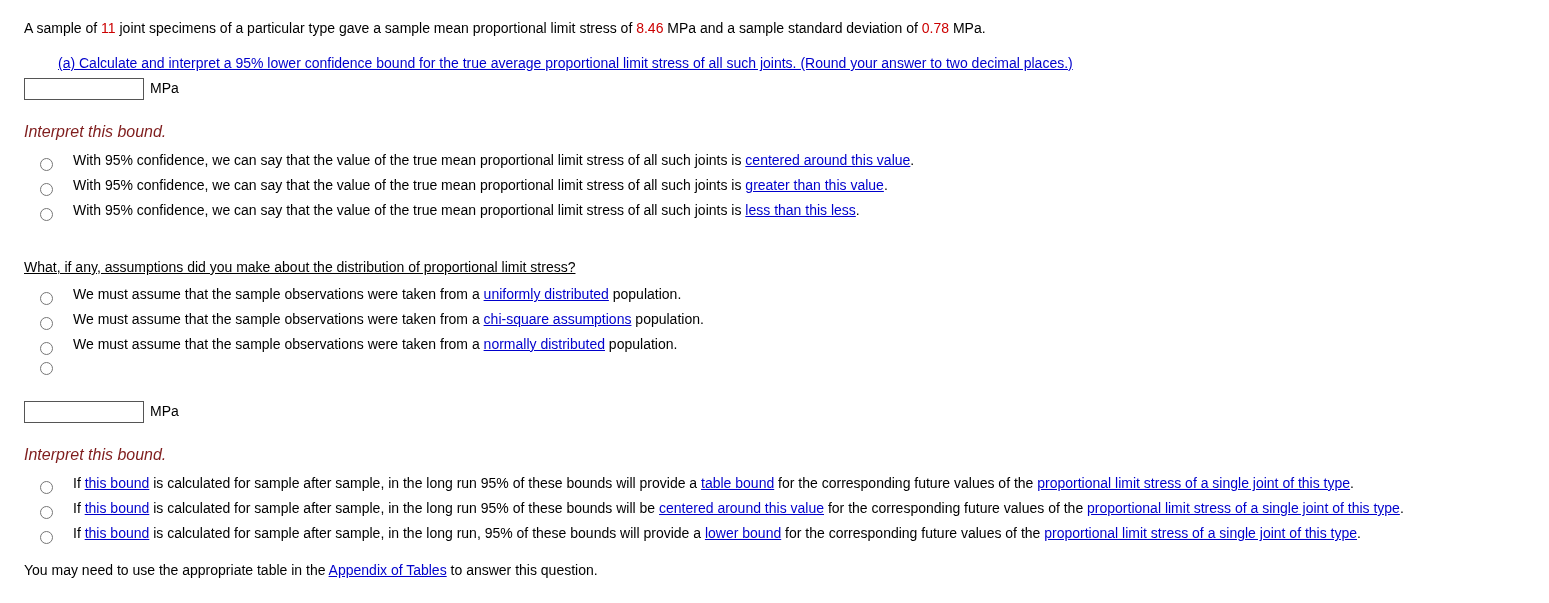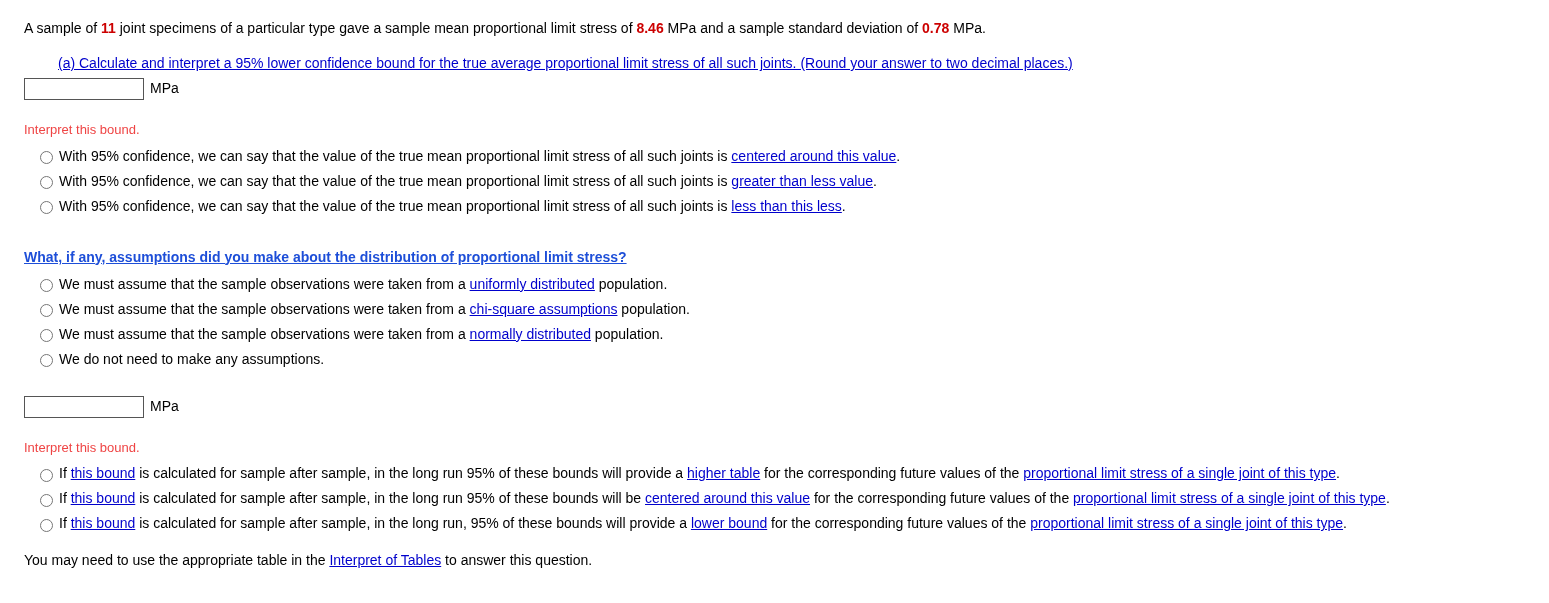--- a/index.html
+++ b/index.html
@@ -14,21 +14,21 @@
       background: #fff;
       padding: 18px 24px;
       line-height: 1.5;
     }
     .intro-text {
       margin-bottom: 14px;
       font-size: 14px;
     }
     .highlight-number {
       color: #cc0000;
-      font-weight: bold;
+      font-weight: normal;
     }
     .highlight-link {
       color: #0000cc;
       text-decoration: underline;
     }
     .section {
       margin-bottom: 16px;
     }
     .section-label {
       color: #0000cc;
@@ -47,52 +47,52 @@
       border: 1px solid #555;
       width: 120px;
       height: 22px;
       font-size: 14px;
       padding: 2px 4px;
     }
     .unit-label {
       font-size: 14px;
     }
     .interpret-heading {
-      color: #ef4444;
-      font-size: 13px;
+      color: #7f1d1d;
+      font-size: 16px;
       margin-bottom: 6px;
+      font-style: italic;
     }
     .radio-group {
       margin-left: 16px;
       margin-bottom: 8px;
     }
     .radio-item {
       display: flex;
-      align-items: center;
-      gap: 6px;
+      align-items: flex-end;
+      gap: 20px;
       margin-bottom: 4px;
     }
     .radio-item input[type="radio"] {
       margin-top: 3px;
       flex-shrink: 0;
     }
     .radio-item label {
       font-size: 14px;
       color: #000;
     }
     .radio-item label .highlight-link {
       color: #0000cc;
       text-decoration: underline;
     }
     .assumptions-heading {
-      color: #1d4ed8;
+      color: #000000;
       font-size: 14px;
       margin-bottom: 6px;
-      margin-top: 12px;
-      font-weight: bold;
+      margin-top: 18px;
     }
     .footer-text {
       margin-top: 16px;
       font-size: 14px;
     }
     .spacer {
       height: 10px;
     }
   </style>
 </head>
@@ -112,21 +112,21 @@
   <div class="spacer"></div>
 
   <p class="interpret-heading">Interpret this bound.</p>
   <div class="radio-group">
     <div class="radio-item">
       <input type="radio" name="part_a_interpret" style="">
       <label>With 95% confidence, we can say that the value of the true mean proportional limit stress of all such joints is <span class="highlight-link">centered around this value</span>.</label>
     </div>
     <div class="radio-item">
       <input type="radio" name="part_a_interpret" style="">
-      <label>With 95% confidence, we can say that the value of the true mean proportional limit stress of all such joints is <span class="highlight-link">greater than less value</span>.</label>
+      <label>With 95% confidence, we can say that the value of the true mean proportional limit stress of all such joints is <span class="highlight-link">greater than this value</span>.</label>
     </div>
     <div class="radio-item">
       <input type="radio" name="part_a_interpret" style="">
       <label>With 95% confidence, we can say that the value of the true mean proportional limit stress of all such joints is <span class="highlight-link">less than this less</span>.</label>
     </div>
   </div>
 
   <div class="spacer"></div>
 
   <p class="assumptions-heading highlight-link">What, if any, assumptions did you make about the distribution of proportional limit stress?</p>
@@ -138,46 +138,45 @@
     <div class="radio-item">
       <input type="radio" name="part_a_assumption" style="">
       <label>We must assume that the sample observations were taken from a <span class="highlight-link">chi-square assumptions</span> population.</label>
     </div>
     <div class="radio-item">
       <input type="radio" name="part_a_assumption" style="">
       <label>We must assume that the sample observations were taken from a <span class="highlight-link">normally distributed</span> population.</label>
     </div>
     <div class="radio-item">
       <input type="radio" name="part_a_assumption" style="">
-      <label>We do not need to make any assumptions.</label>
     </div>
   </div>
 </div>
 
 <div class="section">
   <div class="spacer"></div>
   <div class="input-row">
     <input type="text" class="answer-input" value="" style="">
     <span class="unit-label">MPa</span>
   </div>
 
   <div class="spacer"></div>
 
   <p class="interpret-heading">Interpret this bound.</p>
   <div class="radio-group">
     <div class="radio-item">
       <input type="radio" name="part_b_interpret" style="">
-      <label>If <span class="highlight-link">this bound</span> is calculated for sample after sample, in the long run 95% of these bounds will provide a <span class="highlight-link">higher table</span> for the corresponding future values of the <span class="highlight-link">proportional limit stress of a single joint of this type</span>.</label>
+      <label>If <span class="highlight-link">this bound</span> is calculated for sample after sample, in the long run 95% of these bounds will provide a <span class="highlight-link">table bound</span> for the corresponding future values of the <span class="highlight-link">proportional limit stress of a single joint of this type</span>.</label>
     </div>
     <div class="radio-item">
       <input type="radio" name="part_b_interpret" style="">
       <label>If <span class="highlight-link">this bound</span> is calculated for sample after sample, in the long run 95% of these bounds will be <span class="highlight-link">centered around this value</span> for the corresponding future values of the <span class="highlight-link">proportional limit stress of a single joint of this type</span>.</label>
     </div>
     <div class="radio-item">
       <input type="radio" name="part_b_interpret" style="">
       <label>If <span class="highlight-link">this bound</span> is calculated for sample after sample, in the long run, 95% of these bounds will provide a <span class="highlight-link">lower bound</span> for the corresponding future values of the <span class="highlight-link">proportional limit stress of a single joint of this type</span>.</label>
     </div>
   </div>
 </div>
 
 <p class="footer-text">
-  <span>You may need to use the appropriate table in the </span><a class="highlight-link">Interpret of Tables</a><span>                        to answer this question.</span>
+  <span>You may need to use the appropriate table in the </span><a class="highlight-link">Appendix of Tables</a><span>                        to answer this question.</span>
 </p>
 
 </body></html>

